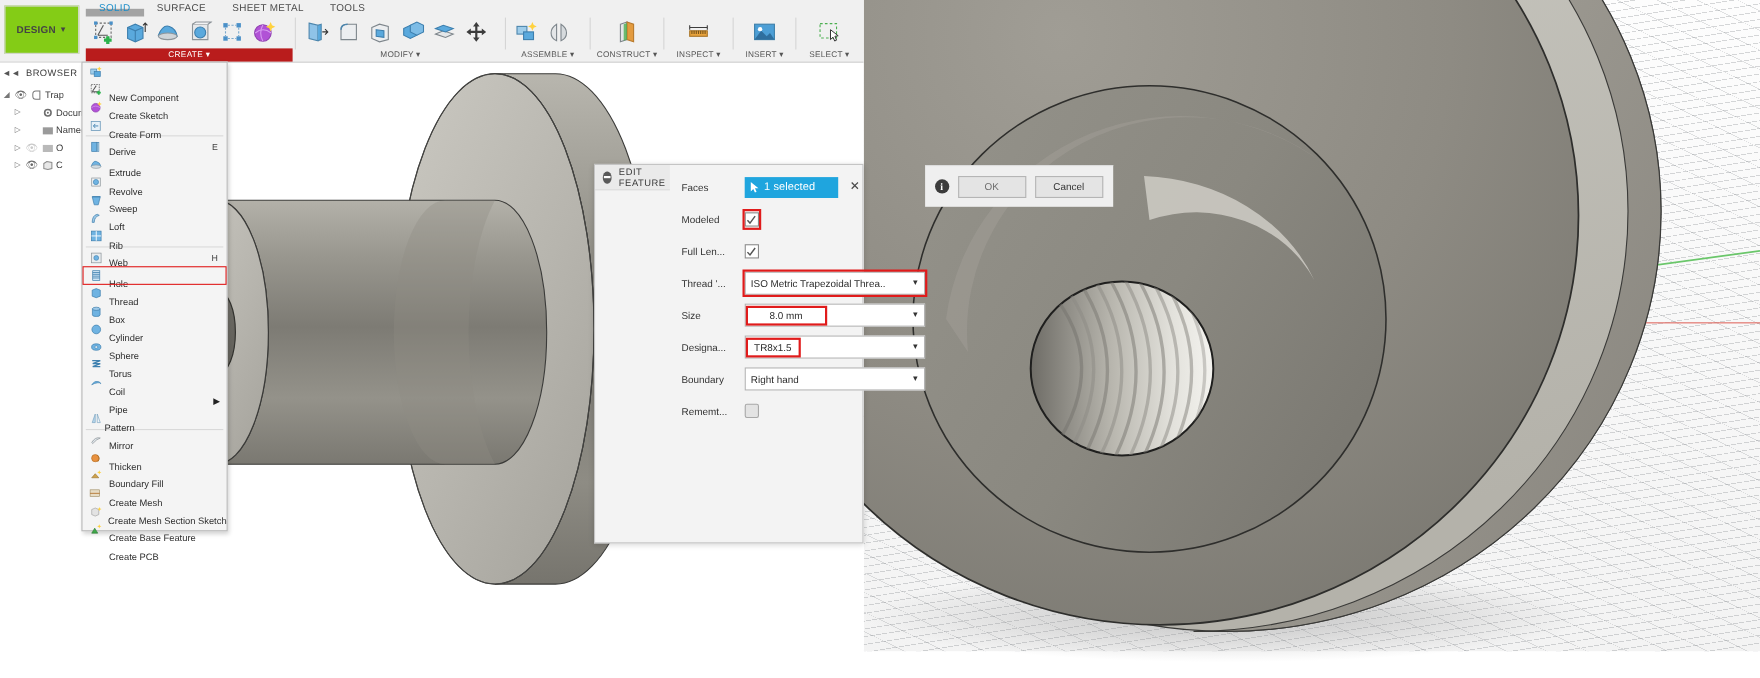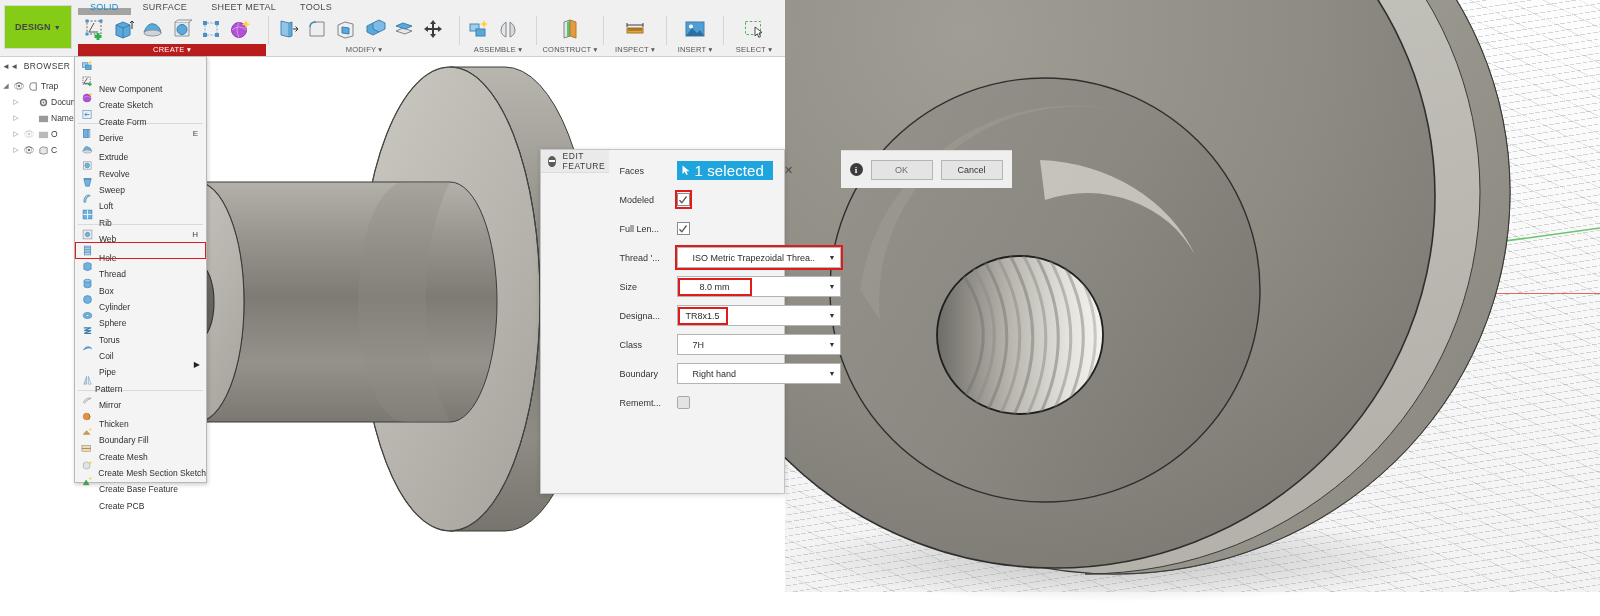--- a/index.html
+++ b/index.html
@@ -138,37 +138,37 @@
   .minus-ic i { width: 6px; height: 1.6px; background: #fff; display: block; }
   .dlg-title { font-size: 8.5px; color: #3a3a3a; letter-spacing: .5px; }
   .dlg-body { flex: 1; padding: 6px 0 0 0; }
   .frow { display: flex; align-items: center; height: 29px; padding-left: 11px; }
   .flabel { width: 57px; font-size: 9px; color: #333; }
   .fctl { position: relative; display: flex; align-items: center; }
 
   .sel-chip {
     background: #1fa5de; color: #fff; height: 19px; min-width: 85px;
     display: flex; align-items: center; padding: 0 9px 0 5px;
-    font-size: 15px; letter-spacing: .1px;
+    font-size: 10px; letter-spacing: .1px;
   }
   .sel-chip .cursor { margin-right: 4px; display: flex; }
   .xbtn { margin-left: 11px; font-size: 11px; color: #4a4a4a; line-height: 1; font-weight: 500; }
 
   .cbx {
     width: 13px; height: 13px; background: #fff; border: 1px solid #8a8a8a;
     display: flex; align-items: center; justify-content: center;
   }
   .cbx svg { display: block; }
   .cbx.off { background: #e3e3e3; border-color: #a8a8a8; border-radius: 2px; }
 
   .combo {
     width: 164px; height: 21px; background: #fff; border: 1px solid #b4b4b4;
     display: flex; align-items: center; position: relative;
   }
-  .combo .val { font-size: 9px; color: #2c2c2c; padding-left: 15px; white-space: nowrap; overflow: hidden; }
+  .combo .val { font-size: 9px; color: #2c2c2c; padding-left: 5px; white-space: nowrap; overflow: hidden; }
   .combo .caret {
     position: absolute; right: 4px; top: 0; bottom: 0;
     display: flex; align-items: center; font-size: 7px; color: #333;
   }
   .redbox { outline: 2px solid #e01b1b; outline-offset: 0px; }
   .redbox-inset { position: relative; }
   .redbox-inset::after {
     content: ""; position: absolute; left: -2px; top: -3px; right: -2px; bottom: -3px;
     border: 2px solid #e01b1b; pointer-events: none;
   }
@@ -924,29 +924,20 @@
       <div class="frow">
         <div class="flabel">Designa...</div>
         <div class="fctl">
           <div class="combo">
             <span class="val redbox" style="padding:2px 6px;margin-left:2px">TR8x1.5</span>
             <span class="caret">▼</span>
           </div>
         </div>
       </div>
 
-      <div class="frow">
-        <div class="flabel">Class</div>
-        <div class="fctl">
-          <div class="combo">
-            <span class="val">7H</span>
-            <span class="caret">▼</span>
-          </div>
-        </div>
-      </div>
 
       <div class="frow">
         <div class="flabel">Boundary</div>
         <div class="fctl">
           <div class="combo">
             <span class="val">Right hand</span>
             <span class="caret">▼</span>
           </div>
         </div>
       </div>

